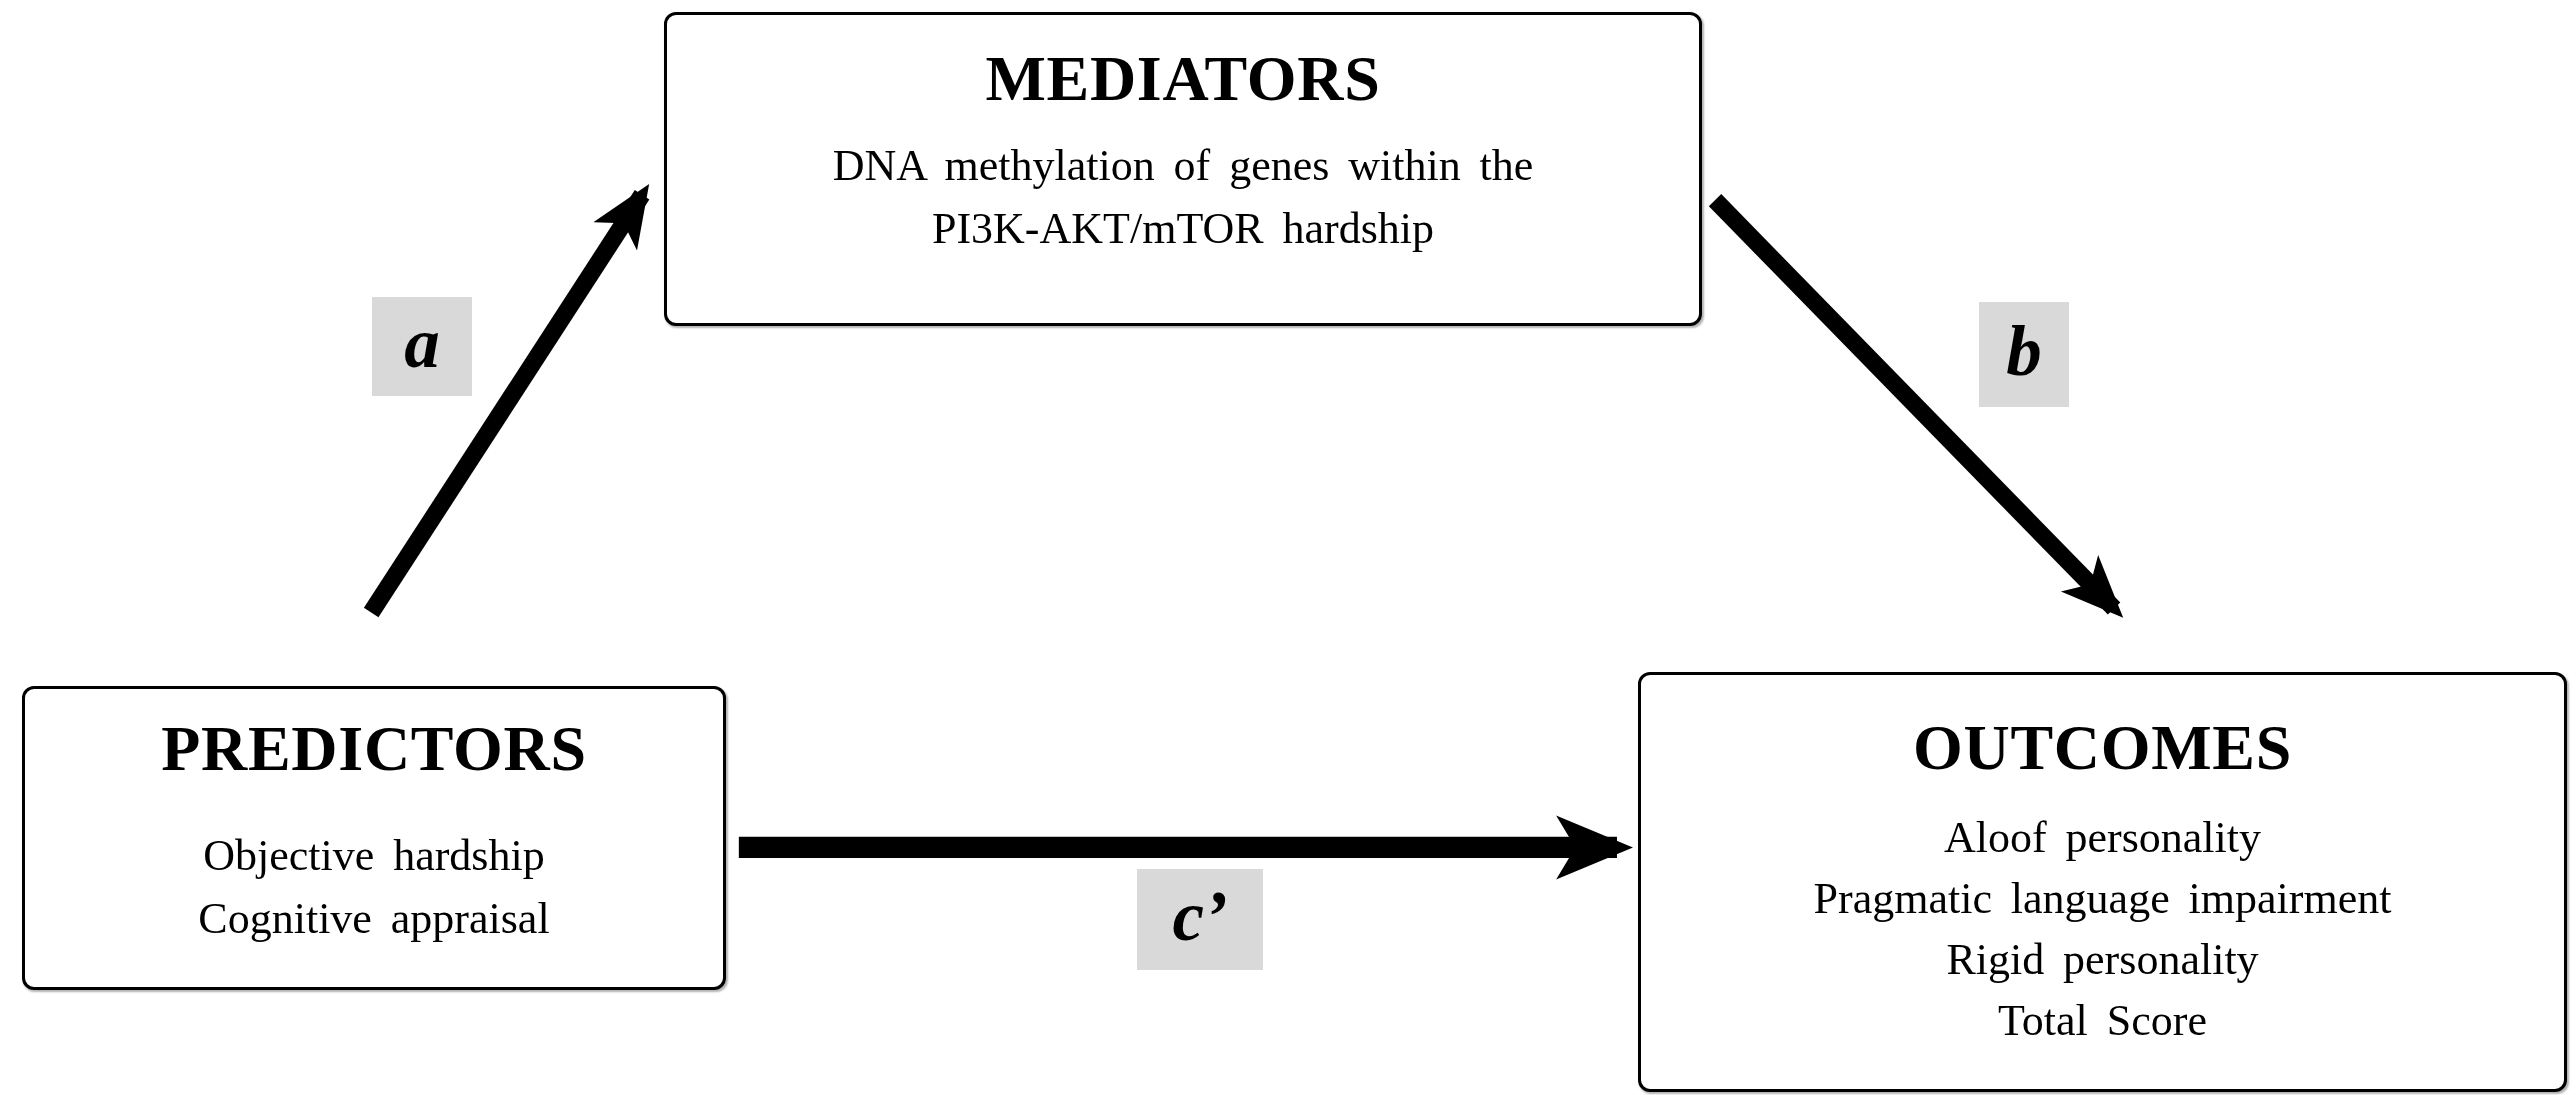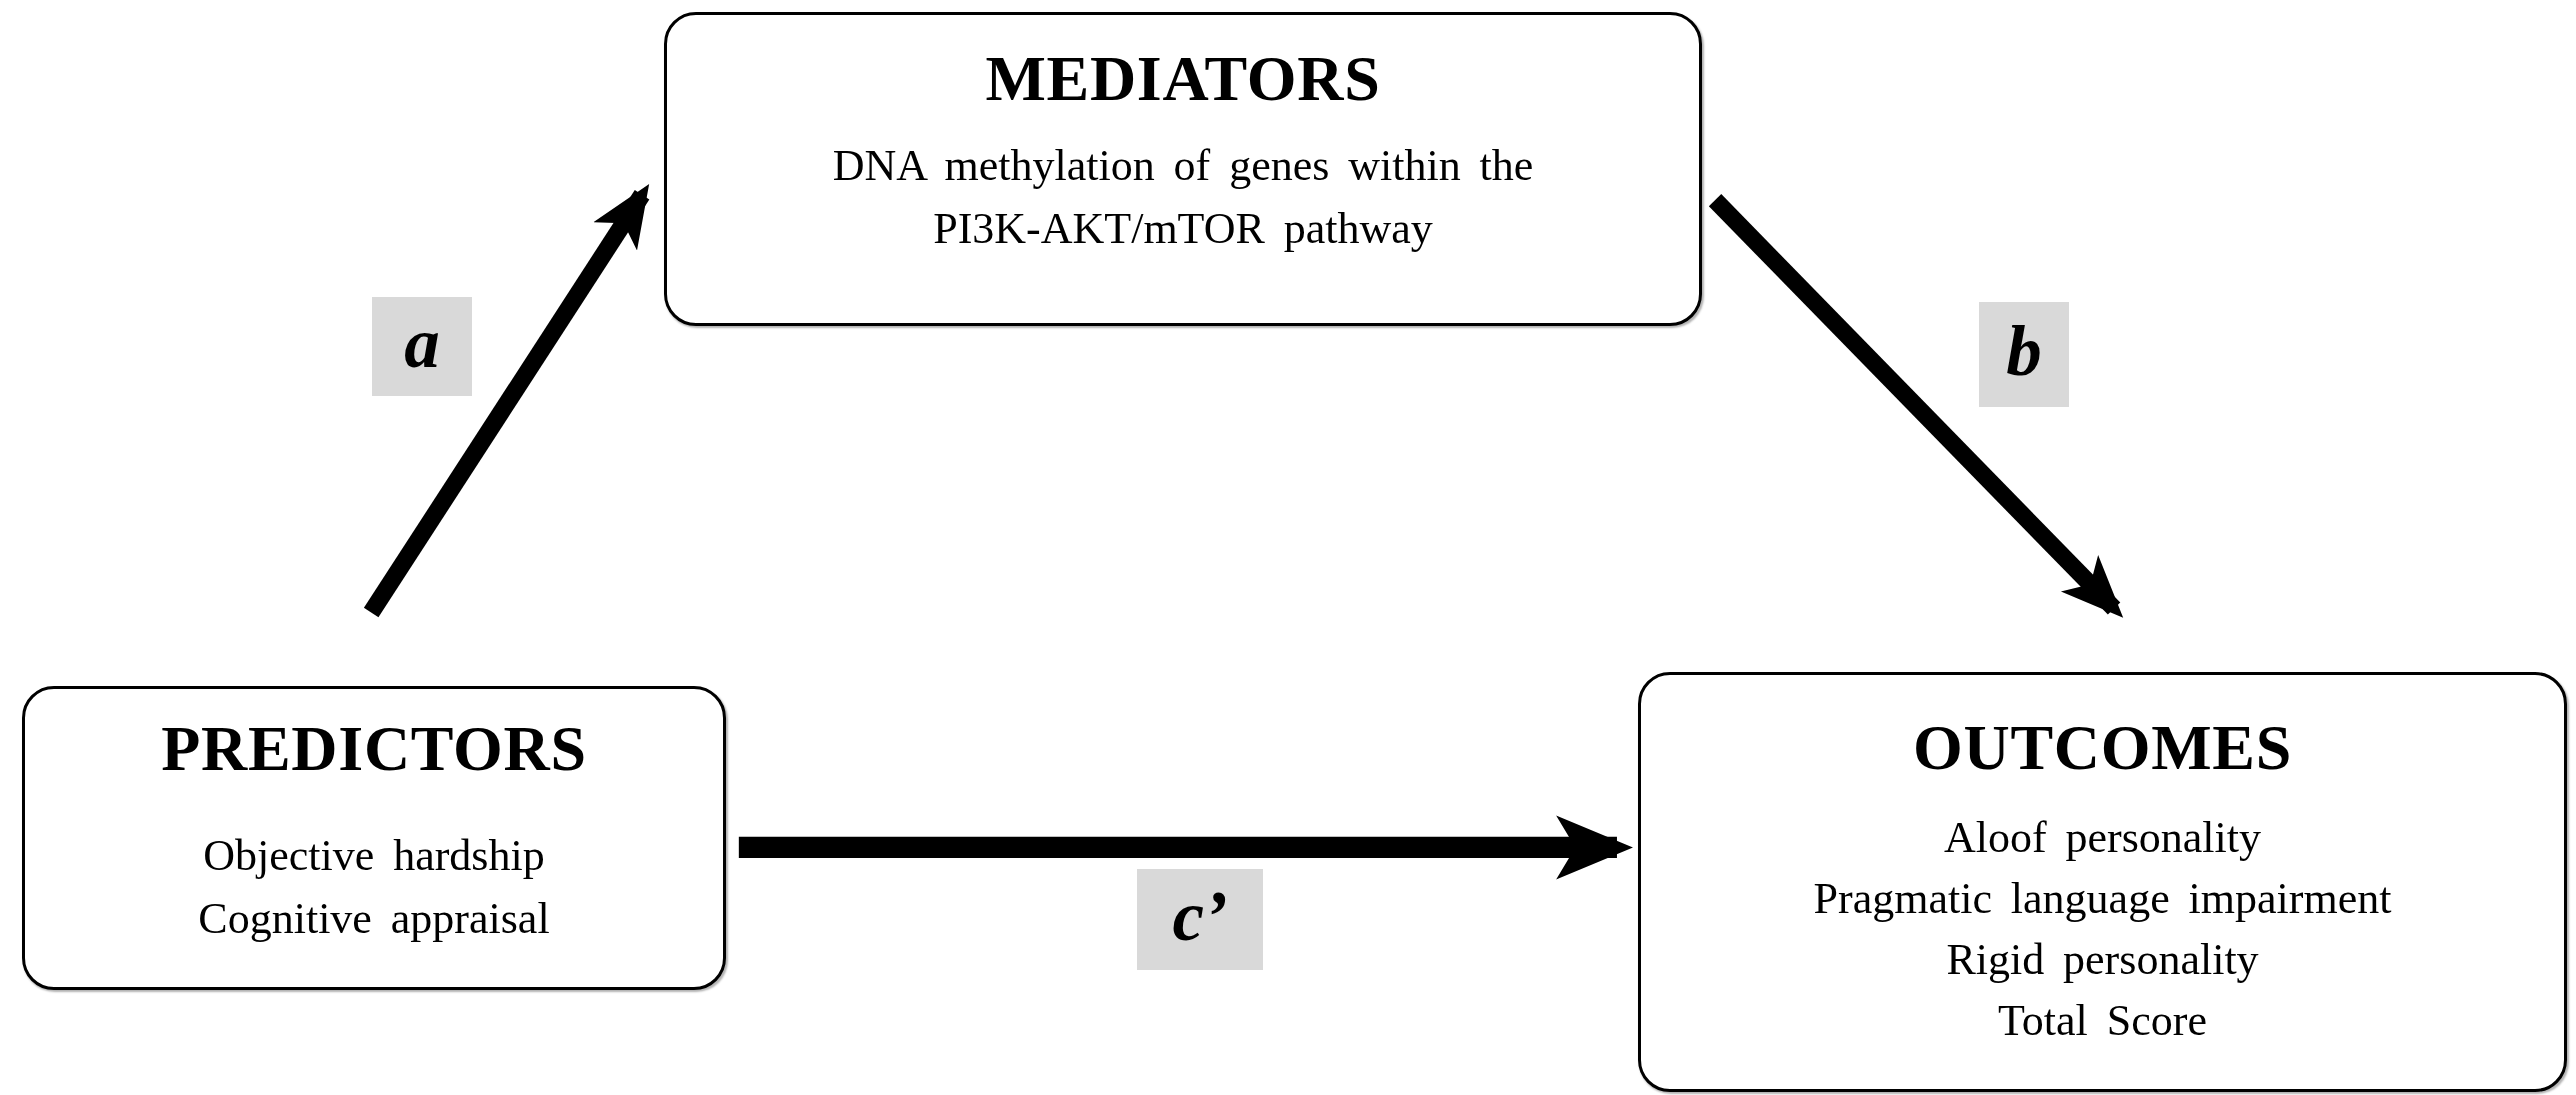--- a/index.html
+++ b/index.html
@@ -26,21 +26,21 @@
   }
   .arrow {
     stroke: #000000;
     fill: none;
   }
   .node {
     position: absolute;
     box-sizing: border-box;
     background: #ffffff;
     border: 3.3px solid #000000;
-    border-radius: 32px;
+    border-radius: 12px;
     box-shadow: 1.3px 2px 2px rgba(0,0,0,0.30);
     display: flex;
     flex-direction: column;
     align-items: center;
     text-align: center;
   }
   .node-title {
     font-size: 64px;
     font-weight: bold;
     line-height: 64px;
@@ -91,21 +91,21 @@
     </defs>
     <line class="arrow" x1="556" y1="918" x2="962" y2="292" stroke-width="26" marker-end="url(#arrowhead)"></line>
     <line class="arrow" x1="2570" y1="300" x2="3168" y2="912" stroke-width="26" marker-end="url(#arrowhead)"></line>
     <line class="arrow" x1="1107" y1="1270" x2="2423" y2="1270" stroke-width="32" marker-end="url(#arrowhead)"></line>
   </svg>
 
   <div class="node" id="mediators">
     <div class="node-title">MEDIATORS</div>
     <div class="node-body">
       <div class="node-line">DNA methylation of genes within the</div>
-      <div class="node-line">PI3K-AKT/mTOR pathway</div>
+      <div class="node-line">PI3K-AKT/mTOR hardship</div>
     </div>
   </div>
 
   <div class="node" id="outcomes">
     <div class="node-title">OUTCOMES</div>
     <div class="node-body">
       <div class="node-line">Aloof personality</div>
       <div class="node-line">Pragmatic language impairment</div>
       <div class="node-line">Rigid personality</div>
       <div class="node-line">Total Score</div>

